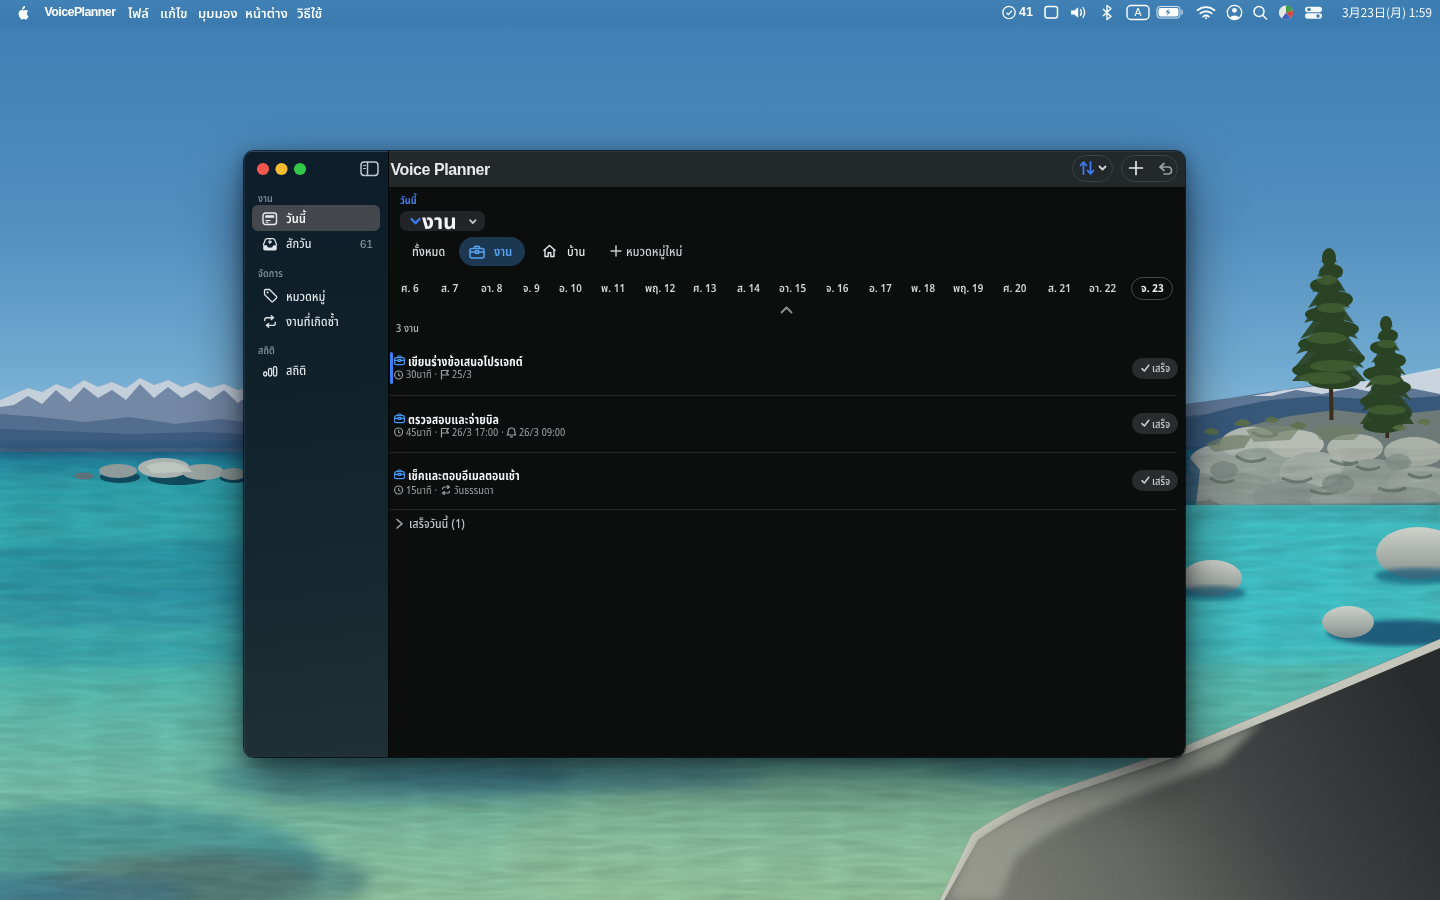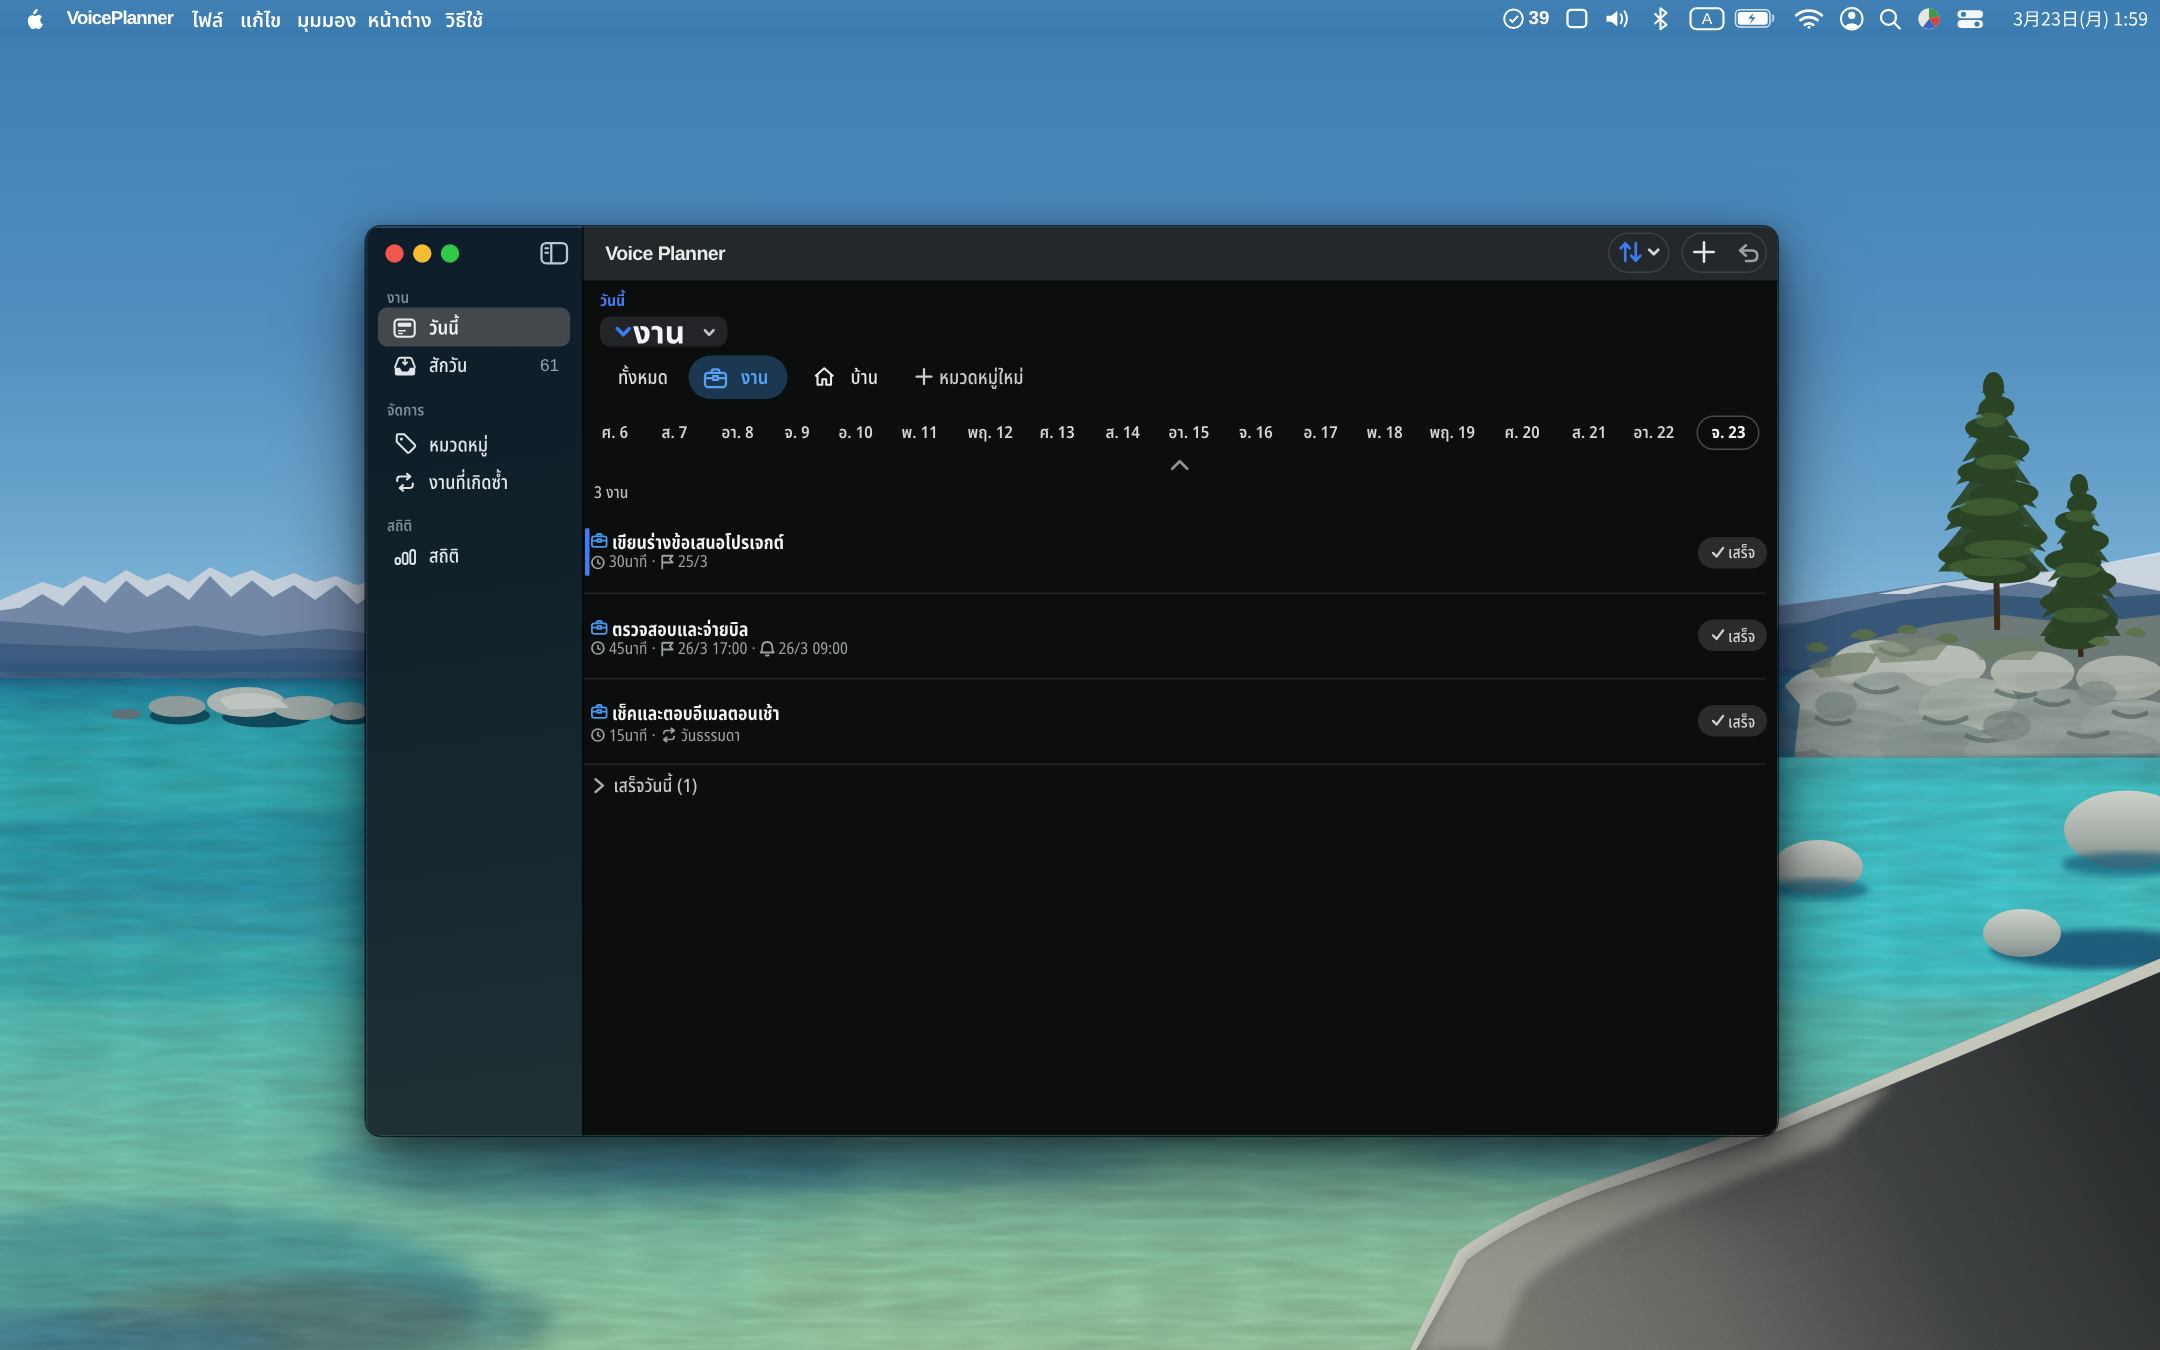--- a/index.html
+++ b/index.html
@@ -257,21 +257,21 @@
       <path d="M292.8 10.7 a7 7 0 0 1 -2.6 7.3 L286 12.5 Z" fill="#d8433a"></path>
       <path d="M290.2 18 a7 7 0 0 1 -8.4 0 L286 12.5 Z" fill="#3a66c0"></path>
       <path d="M281.8 18 a7 7 0 0 1 -2.6 -7.3 L286 12.5 Z" fill="#e8e6e0"></path>
       <g fill="#fff">
         <rect x="305" y="6.8" width="17" height="5.4" rx="2.7" opacity=".95"></rect>
         <rect x="305" y="13.3" width="17" height="5.4" rx="2.7" opacity=".95"></rect>
       </g>
       <circle cx="309" cy="9.5" r="1.7" fill="#3a7aae"></circle>
       <circle cx="318" cy="16" r="1.7" fill="#3a7aae"></circle>
     </svg>
-<div class="abs" style="left:1019px;top:5px;font-size:12.5px;font-weight:bold;color:#fff">39</div>
+<div class="abs" style="left:1019px;top:5px;font-size:12.5px;font-weight:bold;color:#fff">41</div>
 <svg class="t" style="left:1342.0px;top:17.0px">
       <path d="M3.2 0.2C4.7 0.2 6.0 -0.8 6.0 -2.4C6.0 -3.6 5.2 -4.3 4.1 -4.6L4.1 -4.6C5.1 -5.0 5.7 -5.7 5.7 -6.8C5.7 -8.1 4.6 -9.0 3.1 -9.0C2.1 -9.0 1.3 -8.5 0.7 -7.9L1.3 -7.2C1.8 -7.7 2.4 -8.1 3.1 -8.1C4.0 -8.1 4.6 -7.5 4.6 -6.7C4.6 -5.7 4.0 -5.0 2.1 -5.0L2.1 -4.2C4.2 -4.2 4.9 -3.5 4.9 -2.4C4.9 -1.4 4.1 -0.8 3.1 -0.8C2.1 -0.8 1.4 -1.2 0.9 -1.8L0.3 -1.1C0.9 -0.4 1.8 0.2 3.2 0.2ZM9.1 -9.4L9.1 -5.7C9.1 -3.8 9.0 -1.4 7.0 0.3C7.2 0.4 7.6 0.8 7.7 1.0C8.9 -0.1 9.5 -1.4 9.8 -2.8L15.6 -2.8L15.6 -0.4C15.6 -0.1 15.5 -0.0 15.2 -0.0C14.9 -0.0 13.9 0.0 12.9 -0.0C13.1 0.2 13.3 0.6 13.3 0.9C14.6 0.9 15.4 0.9 15.9 0.7C16.3 0.6 16.5 0.3 16.5 -0.4L16.5 -9.4ZM10.1 -8.6L15.6 -8.6L15.6 -6.6L10.1 -6.6ZM10.1 -5.7L15.6 -5.7L15.6 -3.7L9.9 -3.7C10.0 -4.4 10.1 -5.1 10.1 -5.7ZM19.2 0.0L24.7 0.0L24.7 -0.9L22.3 -0.9C21.8 -0.9 21.3 -0.9 20.8 -0.9C22.9 -2.8 24.3 -4.6 24.3 -6.4C24.3 -7.9 23.3 -9.0 21.7 -9.0C20.6 -9.0 19.8 -8.4 19.1 -7.7L19.8 -7.0C20.3 -7.6 20.9 -8.1 21.6 -8.1C22.7 -8.1 23.2 -7.3 23.2 -6.3C23.2 -4.8 21.9 -3.1 19.2 -0.6ZM28.5 0.2C30.0 0.2 31.3 -0.8 31.3 -2.4C31.3 -3.6 30.5 -4.3 29.4 -4.6L29.4 -4.6C30.4 -5.0 31.0 -5.7 31.0 -6.8C31.0 -8.1 29.9 -9.0 28.4 -9.0C27.4 -9.0 26.7 -8.5 26.0 -7.9L26.6 -7.2C27.1 -7.7 27.7 -8.1 28.4 -8.1C29.3 -8.1 29.9 -7.5 29.9 -6.7C29.9 -5.7 29.3 -5.0 27.5 -5.0L27.5 -4.2C29.5 -4.2 30.2 -3.5 30.2 -2.4C30.2 -1.4 29.5 -0.8 28.4 -0.8C27.4 -0.8 26.7 -1.2 26.2 -1.8L25.7 -1.1C26.2 -0.4 27.1 0.2 28.5 0.2ZM35.0 -4.2L41.0 -4.2L41.0 -0.9L35.0 -0.9ZM35.0 -5.1L35.0 -8.4L41.0 -8.4L41.0 -5.1ZM34.1 -9.3L34.1 0.8L35.0 0.8L35.0 0.0L41.0 0.0L41.0 0.8L42.0 0.8L42.0 -9.3ZM46.8 2.4L47.5 2.1C46.5 0.3 46.0 -1.7 46.0 -3.7C46.0 -5.8 46.5 -7.8 47.5 -9.5L46.8 -9.8C45.7 -8.0 45.1 -6.1 45.1 -3.7C45.1 -1.4 45.7 0.6 46.8 2.4ZM50.5 -9.4L50.5 -5.7C50.5 -3.8 50.3 -1.4 48.4 0.3C48.6 0.4 48.9 0.8 49.1 1.0C50.2 -0.1 50.8 -1.4 51.1 -2.8L56.9 -2.8L56.9 -0.4C56.9 -0.1 56.9 -0.0 56.6 -0.0C56.3 -0.0 55.3 0.0 54.3 -0.0C54.5 0.2 54.6 0.6 54.7 0.9C56.0 0.9 56.8 0.9 57.3 0.7C57.7 0.6 57.9 0.3 57.9 -0.4L57.9 -9.4ZM51.4 -8.6L56.9 -8.6L56.9 -6.6L51.4 -6.6ZM51.4 -5.7L56.9 -5.7L56.9 -3.7L51.3 -3.7C51.4 -4.4 51.4 -5.1 51.4 -5.7ZM61.2 2.4C62.3 0.6 63.0 -1.4 63.0 -3.7C63.0 -6.1 62.3 -8.0 61.2 -9.8L60.5 -9.5C61.6 -7.8 62.1 -5.8 62.1 -3.7C62.1 -1.7 61.6 0.3 60.5 2.1ZM67.8 0.0L72.7 0.0L72.7 -0.9L70.9 -0.9L70.9 -8.8L70.1 -8.8C69.6 -8.5 69.0 -8.3 68.2 -8.2L68.2 -7.5L69.8 -7.5L69.8 -0.9L67.8 -0.9ZM75.1 -4.7C75.5 -4.7 75.9 -5.0 75.9 -5.5C75.9 -6.0 75.5 -6.4 75.1 -6.4C74.7 -6.4 74.3 -6.0 74.3 -5.5C74.3 -5.0 74.7 -4.7 75.1 -4.7ZM75.1 0.2C75.5 0.2 75.9 -0.2 75.9 -0.7C75.9 -1.2 75.5 -1.5 75.1 -1.5C74.7 -1.5 74.3 -1.2 74.3 -0.7C74.3 -0.2 74.7 0.2 75.1 0.2ZM79.9 0.2C81.4 0.2 82.8 -0.9 82.8 -2.9C82.8 -4.8 81.6 -5.7 80.1 -5.7C79.6 -5.7 79.2 -5.5 78.8 -5.3L79.1 -7.9L82.4 -7.9L82.4 -8.8L78.1 -8.8L77.8 -4.7L78.4 -4.3C78.9 -4.7 79.3 -4.8 79.9 -4.8C81.0 -4.8 81.7 -4.1 81.7 -2.8C81.7 -1.5 80.9 -0.8 79.8 -0.8C78.8 -0.8 78.1 -1.2 77.7 -1.7L77.1 -1.0C77.7 -0.4 78.5 0.2 79.9 0.2ZM86.3 0.2C87.9 0.2 89.4 -1.2 89.4 -4.8C89.4 -7.6 88.2 -9.0 86.5 -9.0C85.1 -9.0 84.0 -7.8 84.0 -6.1C84.0 -4.3 84.9 -3.3 86.4 -3.3C87.1 -3.3 87.9 -3.8 88.4 -4.4C88.3 -1.7 87.3 -0.8 86.2 -0.8C85.6 -0.8 85.1 -1.0 84.7 -1.4L84.1 -0.7C84.6 -0.2 85.3 0.2 86.3 0.2ZM88.4 -5.3C87.8 -4.5 87.2 -4.2 86.6 -4.2C85.5 -4.2 85.0 -4.9 85.0 -6.1C85.0 -7.3 85.6 -8.1 86.5 -8.1C87.6 -8.1 88.3 -7.1 88.4 -5.3Z" fill="#fff"></path>
     </svg>
 <div id="win">
       <div id="sidebar"></div>
       <div id="main">
         <div id="titlebar"></div>
       </div>
 <div class="abs" style="left:144.5px;top:0;width:1px;height:606px;background:#050607"></div>
 <svg class="t" style="left:12px;top:11px" width="70" height="14">
@@ -327,21 +327,21 @@
 <svg class="t" style="left:19.5px;top:215.5px" width="16" height="11">
         <g stroke="#dfe5e8" stroke-width="1.3" fill="none">
           <rect x="0.7" y="6" width="3" height="4" rx="1.4"></rect>
           <rect x="5.5" y="2.5" width="3.2" height="7.5" rx="1.5"></rect>
           <rect x="10.5" y="0.7" width="3.2" height="9.3" rx="1.5"></rect>
         </g>
       </svg>
 <svg class="t" style="left:42.5px;top:224.5px">
         <path d="M4.3 0.0L4.3 -4.7Q4.3 -5.5 4.0 -5.9Q3.7 -6.2 3.0 -6.2Q2.5 -6.2 2.0 -6.0Q1.5 -5.8 1.0 -5.5L1.0 -6.7Q1.3 -6.9 1.9 -7.1Q2.5 -7.3 3.2 -7.3Q3.7 -7.3 4.2 -7.1Q4.6 -6.9 4.8 -6.5Q5.2 -6.3 5.4 -5.9Q5.5 -5.4 5.5 -4.8L5.5 0.0ZM2.5 0.1Q1.5 0.1 1.0 -0.4Q0.5 -0.9 0.5 -1.9Q0.5 -3.0 1.2 -3.6Q1.8 -4.2 3.2 -4.3L4.5 -4.4L4.5 -3.3L3.3 -3.2Q2.5 -3.1 2.2 -2.8Q1.8 -2.5 1.8 -1.9Q1.8 -1.4 2.1 -1.1Q2.3 -0.9 2.8 -0.9Q2.9 -0.9 3.1 -0.9Q3.2 -1.0 3.3 -1.0L3.5 -0.1Q3.3 0.0 3.0 0.1Q2.7 0.1 2.5 0.1ZM4.7 -6.0L4.0 -6.7Q4.4 -6.8 4.6 -7.0Q4.8 -7.2 4.8 -7.6L6.0 -7.6Q6.0 -7.2 5.9 -6.9Q5.7 -6.6 5.4 -6.3Q5.2 -6.1 4.7 -6.0ZM8.6 0.1Q8.3 0.1 8.0 -0.0Q7.7 -0.1 7.5 -0.4Q7.3 -0.8 7.3 -1.3L7.3 -2.5Q7.3 -3.3 7.6 -3.6Q7.9 -4.0 8.3 -4.1L8.3 -4.2L7.1 -4.7L7.1 -5.1Q7.1 -5.7 7.4 -6.2Q7.7 -6.7 8.3 -7.0Q8.9 -7.3 9.7 -7.3Q10.5 -7.3 11.0 -7.0Q11.6 -6.7 11.9 -6.2Q12.3 -5.6 12.3 -4.7L12.3 0.0L11.0 0.0L11.0 -4.6Q11.0 -5.4 10.6 -5.8Q10.3 -6.2 9.7 -6.2Q9.1 -6.2 8.8 -5.9Q8.5 -5.5 8.5 -5.1L9.5 -4.4L9.4 -3.7Q9.1 -3.7 8.8 -3.5Q8.6 -3.3 8.6 -2.6L8.6 -1.5Q8.6 -1.2 8.7 -1.0Q8.8 -0.9 9.0 -0.9Q9.1 -0.9 9.2 -0.9Q9.3 -0.9 9.4 -1.0L9.5 -0.1Q9.3 0.0 9.1 0.1Q8.9 0.1 8.6 0.1ZM7.4 -8.2L7.4 -8.8L8.3 -9.2L12.1 -9.2L12.1 -8.2ZM16.2 0.1Q15.3 0.1 14.7 -0.4Q14.2 -0.9 14.0 -1.7Q13.8 -2.6 13.8 -3.7Q13.8 -5.0 14.0 -5.7Q14.2 -6.5 14.6 -6.9Q15.0 -7.3 15.6 -7.3Q16.0 -7.3 16.3 -7.1Q16.5 -6.9 16.7 -6.5L16.7 -6.5Q16.8 -6.9 17.2 -7.1Q17.5 -7.3 17.8 -7.3Q18.6 -7.3 18.9 -6.8Q19.3 -6.3 19.3 -5.4L19.3 0.0L18.0 0.0L18.0 -5.3Q18.0 -5.8 17.9 -6.0Q17.7 -6.2 17.5 -6.2Q17.3 -6.2 17.1 -6.0Q17.0 -5.8 17.0 -5.4L16.4 -5.4Q16.3 -5.9 16.2 -6.0Q16.0 -6.2 15.8 -6.2Q15.5 -6.2 15.3 -5.6Q15.1 -5.0 15.1 -3.7Q15.1 -2.8 15.2 -2.2Q15.3 -1.6 15.6 -1.3Q15.9 -0.9 16.4 -0.9Q16.5 -0.9 16.7 -1.0Q16.8 -1.0 16.9 -1.0L17.0 -0.0Q16.8 0.1 16.6 0.1Q16.4 0.1 16.2 0.1ZM14.4 -8.2L14.4 -8.8L15.3 -9.2L19.1 -9.2L19.1 -8.2Z" fill="#e2e6e9"></path>
       </svg>
-<div class="abs" style="left:160px;top:10.300000000000011px;font-size:13px;font-weight:bold;letter-spacing:-.4px;color:#e9ebeb">Voice Planner</div>
+<div class="abs" style="left:147px;top:10.300000000000011px;font-size:16px;font-weight:bold;letter-spacing:-.4px;color:#e9ebeb">Voice Planner</div>
 <div class="abs" style="left:828.5px;top:4.0px;width:41px;height:27px;border:1px solid #3b4246;border-radius:14px"></div>
 <svg class="t" style="left:835.5px;top:7.5px" width="30" height="20">
         <g stroke="#3f7bf0" stroke-width="1.8" fill="none" stroke-linecap="round" stroke-linejoin="round">
           <path d="M4.5 16 V4.5 M1.5 7.5 L4.5 4.2 L7.5 7.5"></path>
           <path d="M11.5 4 V15.5 M8.5 12.5 L11.5 15.8 L14.5 12.5"></path>
         </g>
         <path d="M20.5 8.5 L23.5 11.5 L26.5 8.5" stroke="#d2d6d8" stroke-width="1.8" fill="none" stroke-linecap="round" stroke-linejoin="round"></path>
       </svg>
 <div class="abs" style="left:877.5px;top:4.0px;width:56.5px;height:27px;border:1px solid #3b4246;border-radius:14px"></div>
 <svg class="t" style="left:884.5px;top:7.5px" width="46" height="20">

